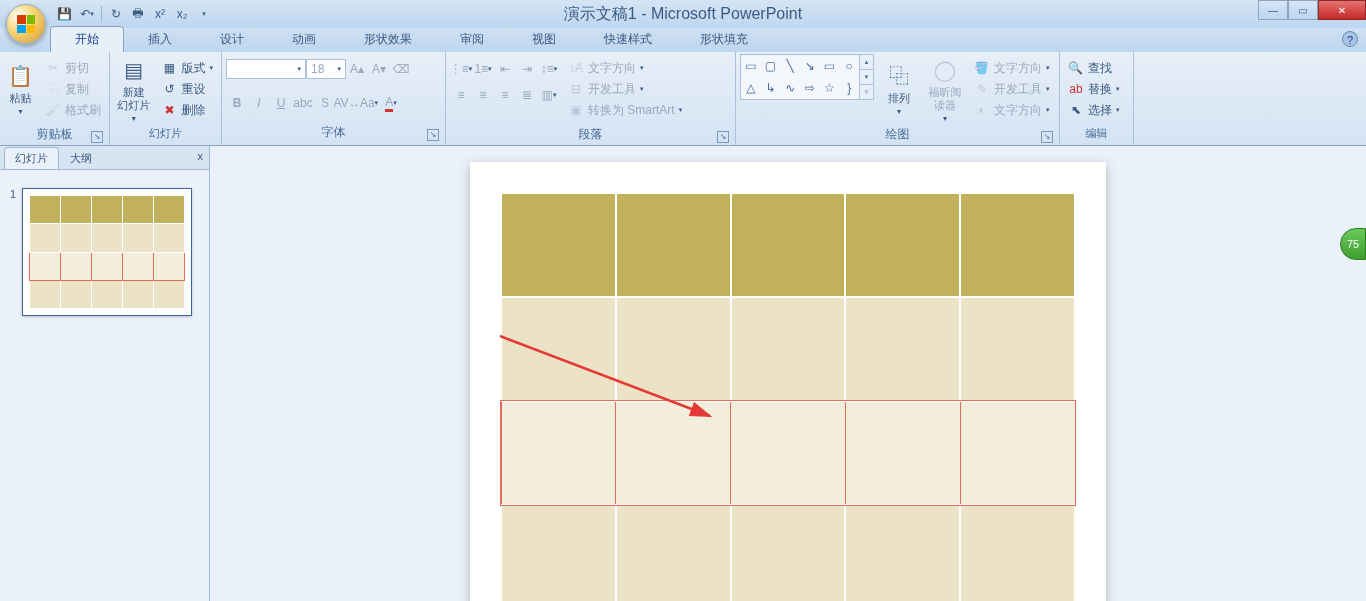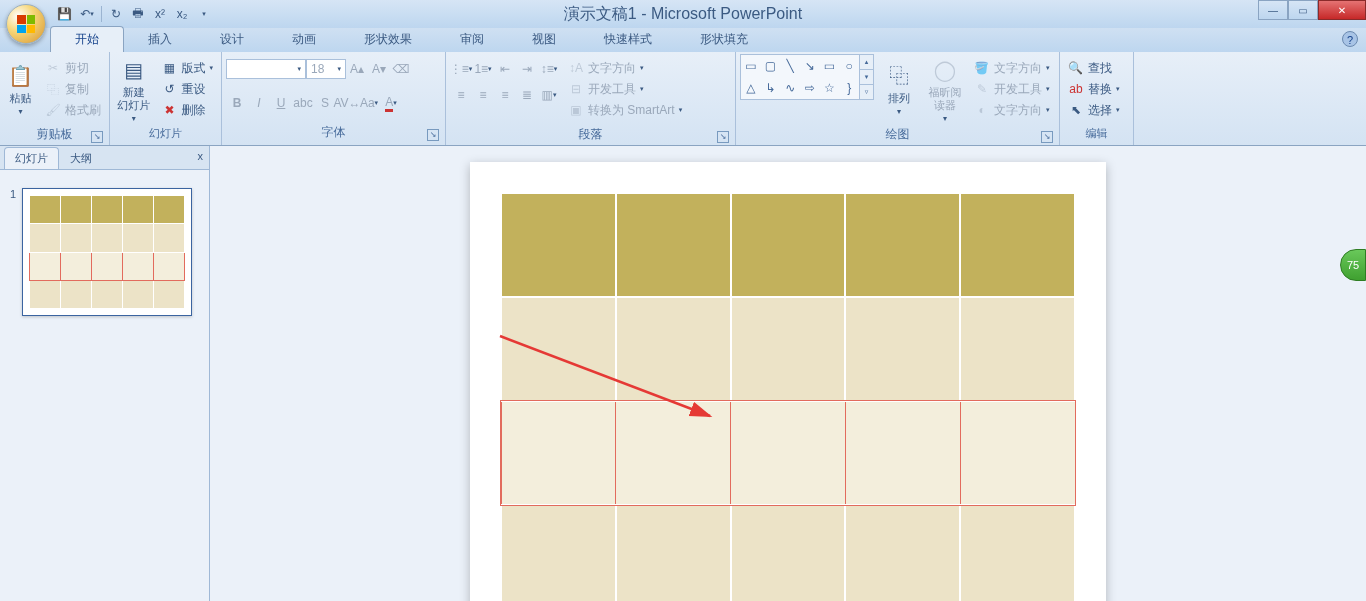--- a/index.html
+++ b/index.html
@@ -85,21 +85,21 @@
 .slide-table td { border:2px solid #fff;}
 .slide-table .r1 td { background:#c2b15c; height:25%;}
 .slide-table .r2 td, .slide-table .r4 td { background:#ece3c7; height:25%;}
 .slide-table .r3 td { background:#f3eedc; border:1px solid #e26b5d; height:25%;}
 .slide-table .r3 { outline:1px solid #e26b5d;}
 
 
 .red-arrow { position:absolute; left: 280px; top: 180px; width: 230px; height: 100px; pointer-events:none;}
 
 
-.green-badge { position:absolute; right:0; top:249px; width:26px; height:32px; background:linear-gradient(#69c85a,#3fa030); border-top-left-radius:16px; border-bottom-left-radius:16px; color:#fff; display:flex; align-items:center; justify-content:center; font-size:11px; border:1px solid #2e7d23;}
+.green-badge { position:absolute; right:0; top:228px; width:26px; height:32px; background:linear-gradient(#69c85a,#3fa030); border-top-left-radius:16px; border-bottom-left-radius:16px; color:#fff; display:flex; align-items:center; justify-content:center; font-size:11px; border:1px solid #2e7d23;}
 
 .greyed { color: #9aa8ba !important; }
 .greyed .ico { opacity: .5; }
 </style>
 </head>
 <body>
 
 <div class="title-bar">
   <div class="office-btn">
     <div class="office-btn-inner">

